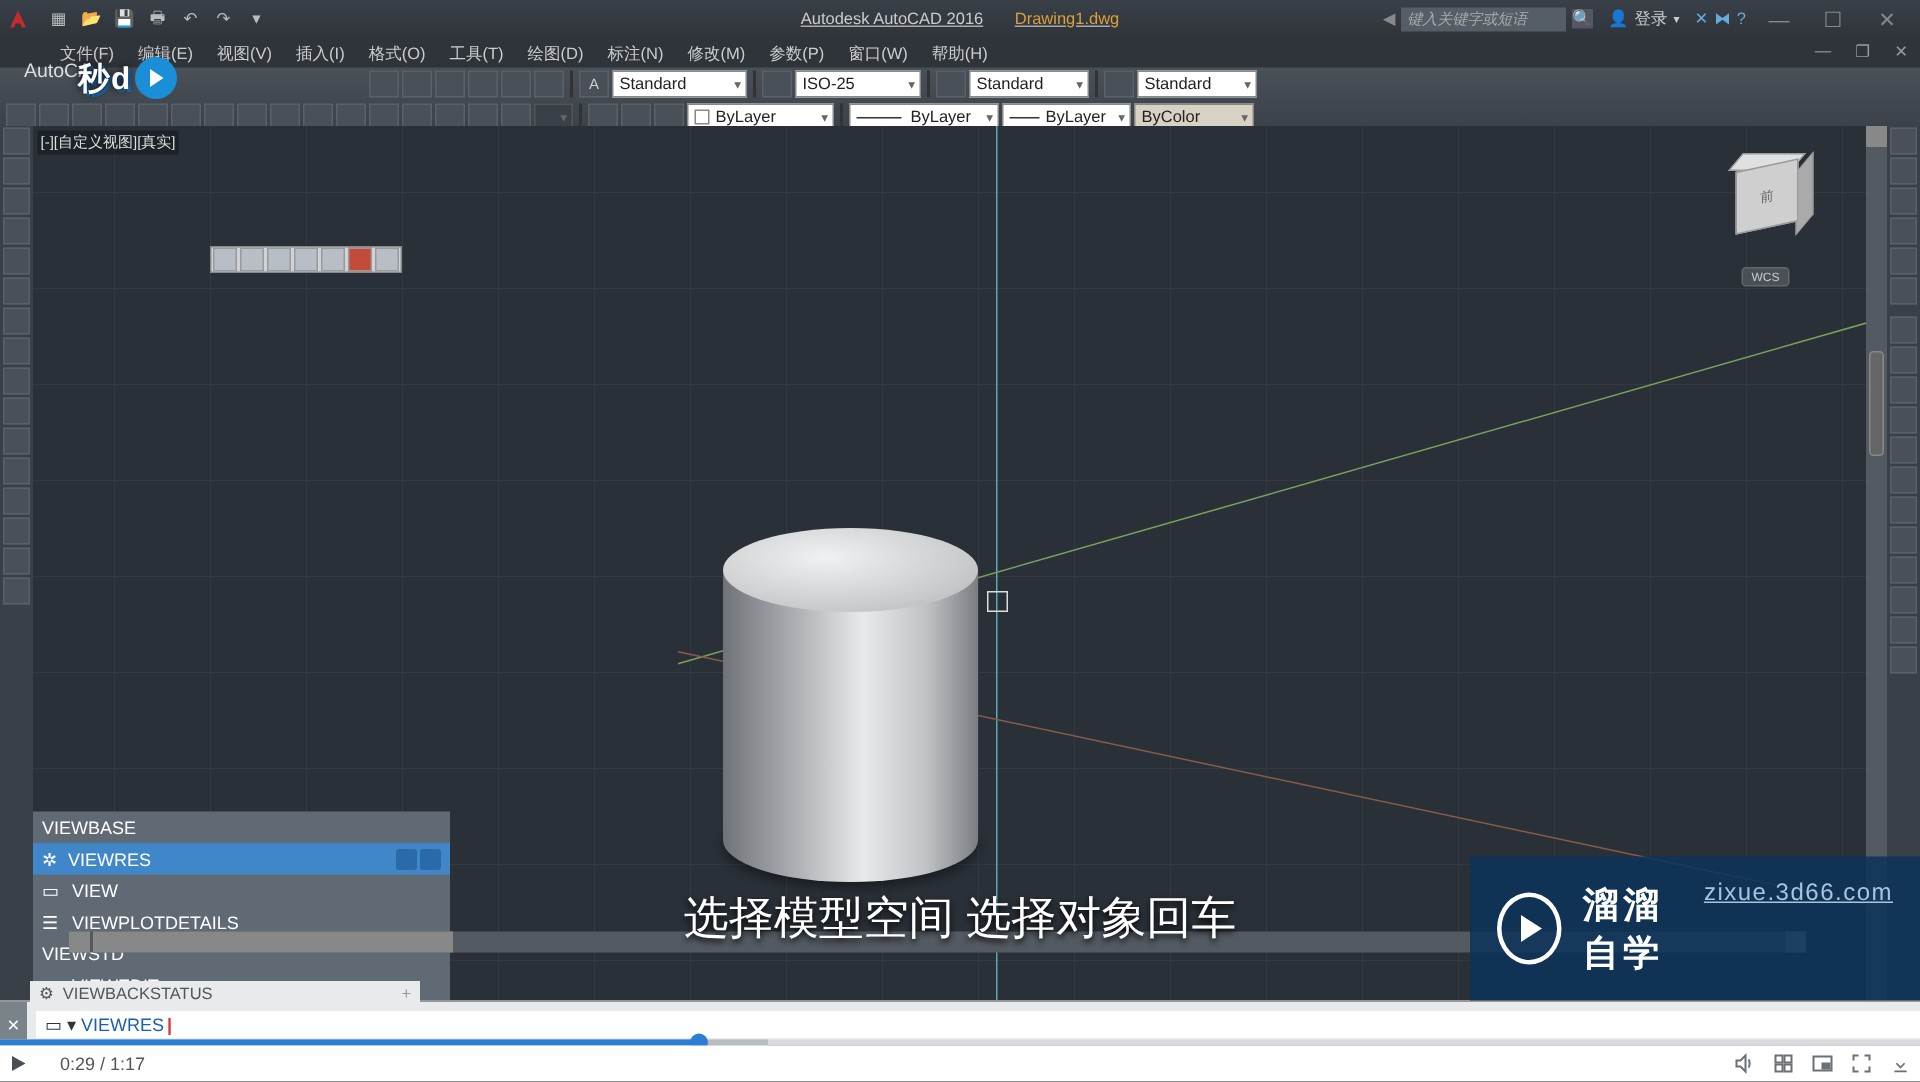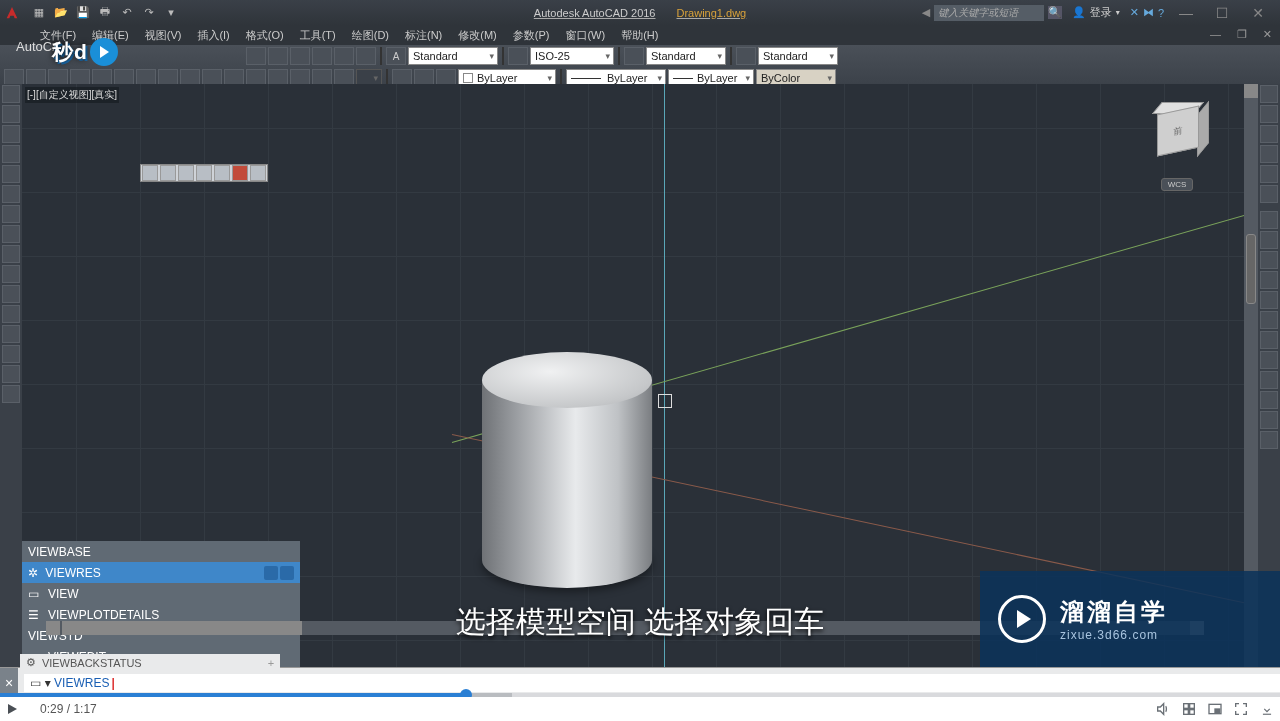--- a/index.html
+++ b/index.html
@@ -109,33 +109,33 @@
 .hscroll .thumb { position:absolute; left:16px; width:240px; top:0; height:14px; background:#888; }
 
 
 .tipcard { position:absolute; right:40px; top:260px; width:260px; height:290px; }
 .tipcard .shadow { position:absolute; right:-8px; bottom:-8px; width:230px; height:250px; background:#9c1424; transform:rotate(2deg); }
 .tipcard .paper { position:absolute; right:0; top:20px; width:240px; height:260px; background:#d61c2e; color:#fff; padding:18px 20px; transform:rotate(-1deg); }
 .tipcard .alogo { position:absolute; left:-22px; top:-14px; width:60px; height:60px; }
 .tipcard h2 { font-size:28px; font-weight:bold; letter-spacing:2px; margin-bottom:28px; text-align:right; padding-right:6px; }
 .tipcard p { font-size:17px; text-align:center; line-height:28px; }
 
-.subtitle { position:absolute; left:50%; transform:translateX(-50%); bottom:54px; color:#fff; font-size:30px; text-shadow:0 2px 4px #000; white-space:nowrap; }
+.subtitle { position:absolute; left:50%; transform:translateX(-50%); bottom:64px; color:#fff; font-size:30px; text-shadow:0 2px 4px #000; white-space:nowrap; }
 
 
 .wm-top { position:absolute; left:52px; top:38px; color:#fff; font-size:21px; font-weight:bold; text-shadow:0 0 6px #000,2px 2px 0 #1a6fb3; letter-spacing:1px; display:flex;align-items:center; }
 .wm-top .play { width:28px;height:28px;border-radius:50%;background:#1a8fd8;display:inline-flex;align-items:center;justify-content:center;margin:0 2px; }
 .wm-top .play::before{content:"";border-left:9px solid #fff;border-top:6px solid transparent;border-bottom:6px solid transparent;margin-left:2px;}
 
 .wm-br { position:absolute; right:0; bottom:30px; width:300px; height:96px; background:rgba(10,50,90,.85); display:flex; align-items:center; gap:14px; padding:0 18px; color:#fff; }
 .wm-br .pl { width:48px; height:48px; border:3px solid #fff; border-radius:50%; display:flex;align-items:center;justify-content:center; }
 .wm-br .pl::before{content:"";border-left:14px solid #fff;border-top:9px solid transparent;border-bottom:9px solid transparent;margin-left:3px;}
-.wm-br .txt { display:flex; flex-direction:column; }
+.wm-br .txt { display:flex; flex-direction:row; }
 .wm-br .t1 { font-size:24px; font-weight:bold; letter-spacing:3px; }
-.wm-br .t2 { font-size:12px; color:#a8c4df; letter-spacing:1px; }
+.wm-br .t2 { font-size:16px; color:#a8c4df; letter-spacing:1px;text-decoration:underline; }
 
 
 .player { position:absolute; left:0; right:0; bottom:0; height:24px; background:#fff; display:flex; align-items:center; font-size:12px; color:#555; }
 .progress { position:absolute; left:0; right:0; bottom:24px; height:4px; background:#d9dadd; }
 .progress .buf { position:absolute; left:0; top:0; bottom:0; width:40%; background:#b9bcc0; }
 .progress .played { position:absolute; left:0; top:0; bottom:0; width:36.4%; background:#2a7fd4; }
 .progress .knob { position:absolute; left:36.4%; top:-4px; width:12px; height:12px; border-radius:50%; background:#2a7fd4; transform:translateX(-50%); }
 .player .pbtn { width:24px; display:flex; align-items:center; justify-content:center; color:#4a4f55; }
 .player .time { margin-left:16px; }
 .player .spacer { flex:1; }

